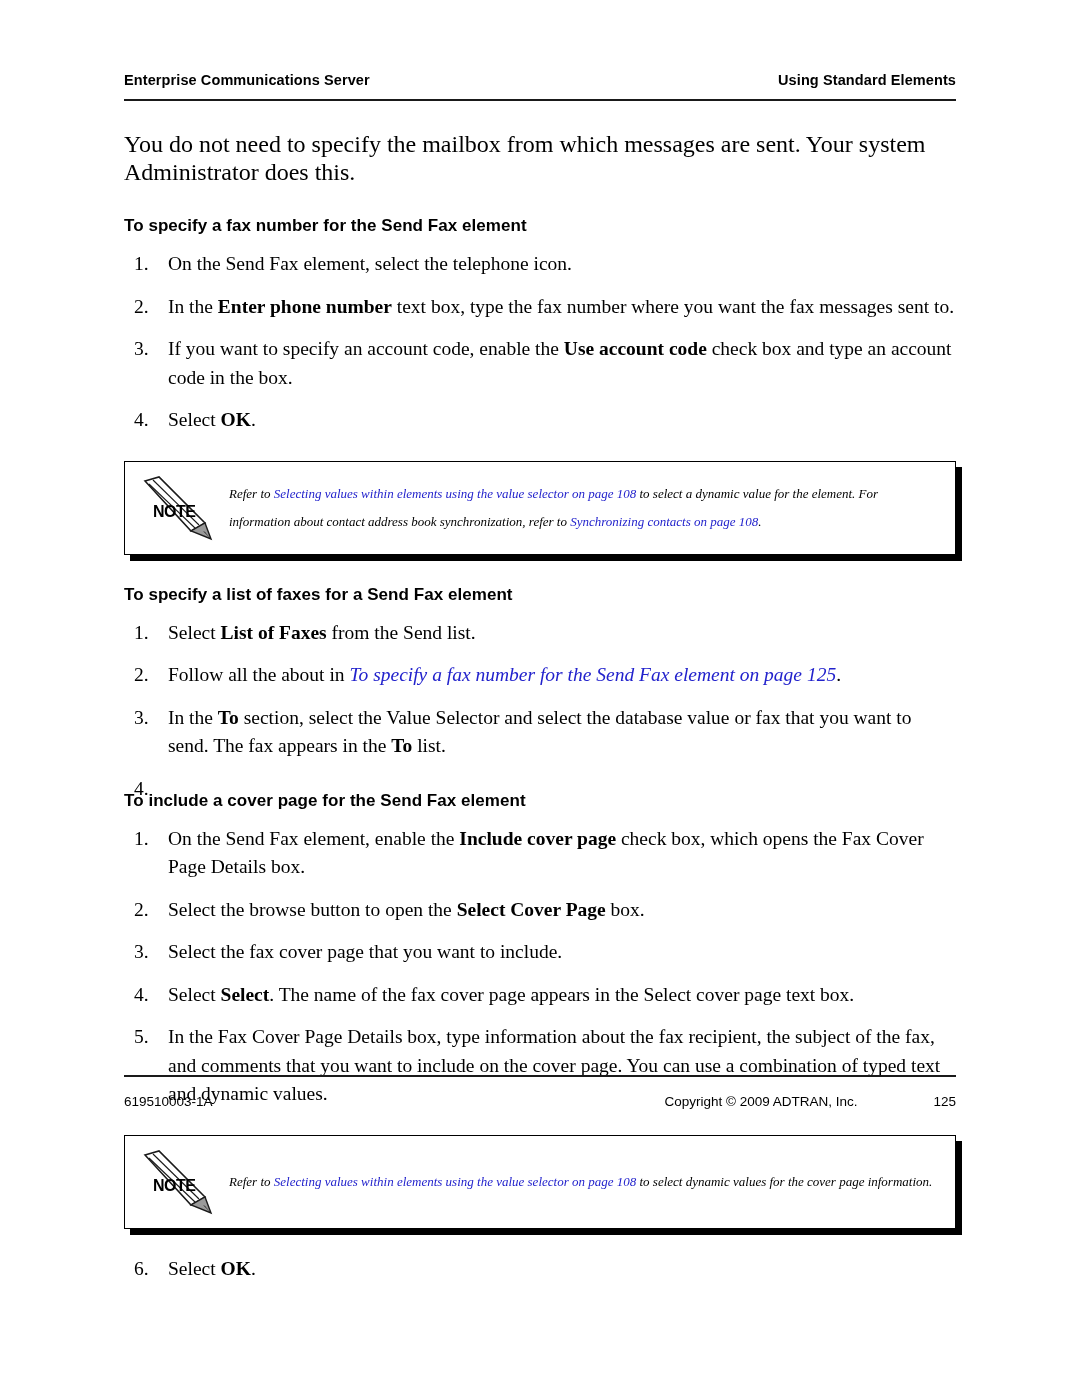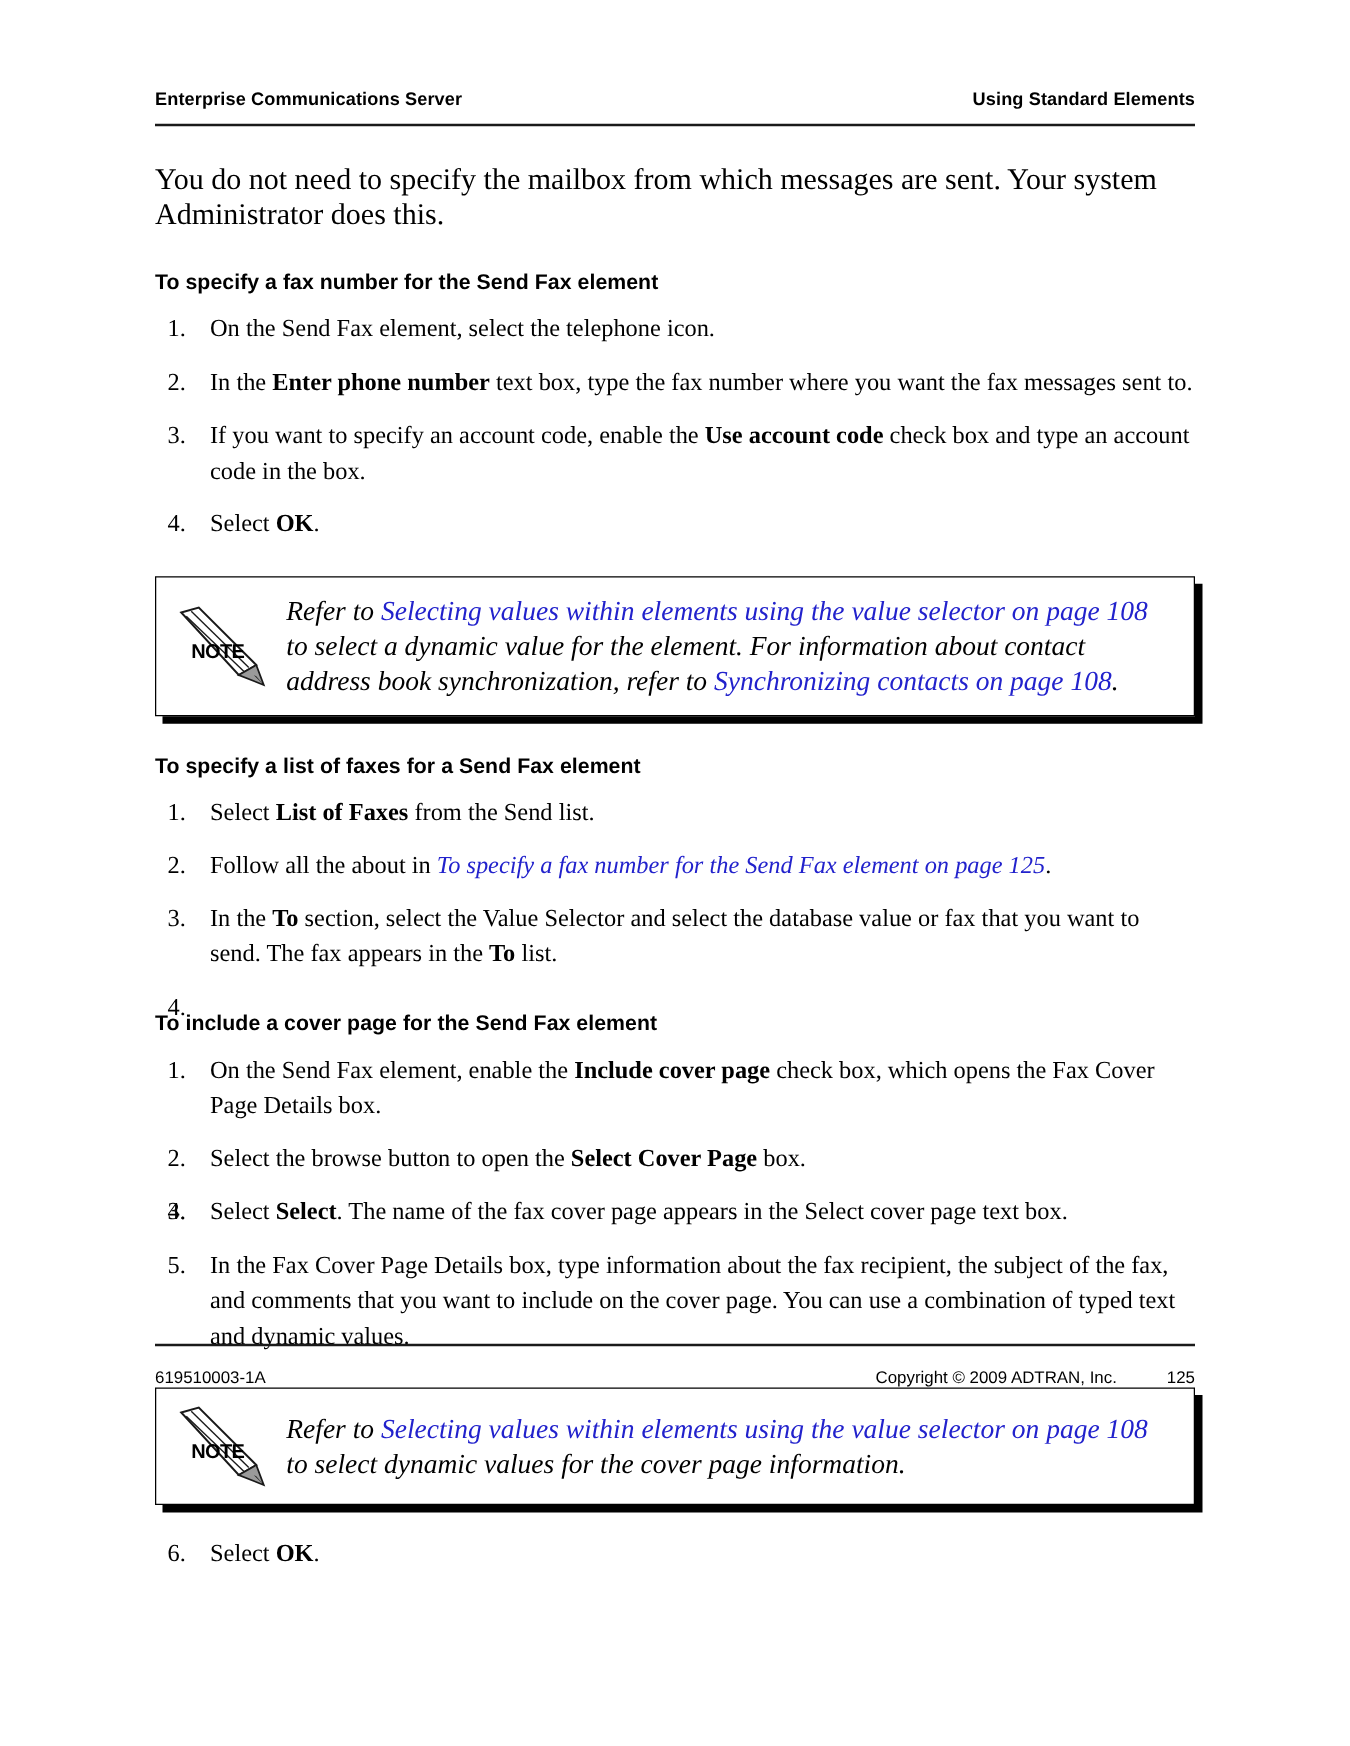--- a/index.html
+++ b/index.html
@@ -117,21 +117,21 @@
     flex: 0 0 82px;
     width: 82px;
     height: 66px;
     position: relative;
     margin-right: 4px;
   }
   .note-icon svg { display: block; }
   .note-body {
     flex: 1 1 auto;
     font-style: italic;
-    font-size: 22px;
+    font-size: 13px;
     line-height: 28px;
     padding-left: 4px;
   }
 
   
   .footer-rule {
     position: absolute;
     left: 124px;
     right: 124px;
     bottom: 88px;
@@ -143,21 +143,21 @@
     left: 124px;
     right: 124px;
     bottom: 56px;
     font-family: "Liberation Sans", sans-serif;
     font-size: 13.5px;
     display: flex;
     align-items: baseline;
   }
   .footer-left   { flex: 0 0 auto; }
   .footer-center { flex: 1 1 auto; text-align: right; padding-right: 40px;}
-  .footer-right  { flex: 0 0 auto; }
+  .footer-right  { flex: 0 0 auto; margin-left: 36px; }
 </style>
 </head>
 <body>
 
 <div class="page">
 
   <div class="page-header">
     <span>Enterprise Communications Server</span>
     <span>Using Standard Elements</span>
   </div>
@@ -220,21 +220,21 @@
 
     <h2 class="section-heading">To include a cover page for the Send Fax element</h2>
     <ol class="steps">
       <li>
         <span class="num">1.</span><span>On the Send Fax element, enable the </span><b>Include cover page</b><span> check box, which opens the Fax Cover Page Details box.</span>
       </li>
       <li>
         <span class="num">2.</span><span>Select the browse button to open the </span><b>Select Cover Page</b><span> box.</span>
       </li>
       <li>
-        <span class="num">3.</span>
+        <span class="num">3.</span><span>Select the fax cover page that you want to include.</span>
       </li>
       <li>
         <span class="num">4.</span><span>Select </span><b>Select</b><span>. The name of the fax cover page appears in the Select cover page text box.</span>
       </li>
       <li>
         <span class="num">5.</span><span>In the Fax Cover Page Details box, type information about the fax recipient, the subject of the fax, and comments that you want to include on the cover page. You can use a combination of typed text and dynamic values.</span>
       </li>
     </ol>
 
     <div class="note-box">

